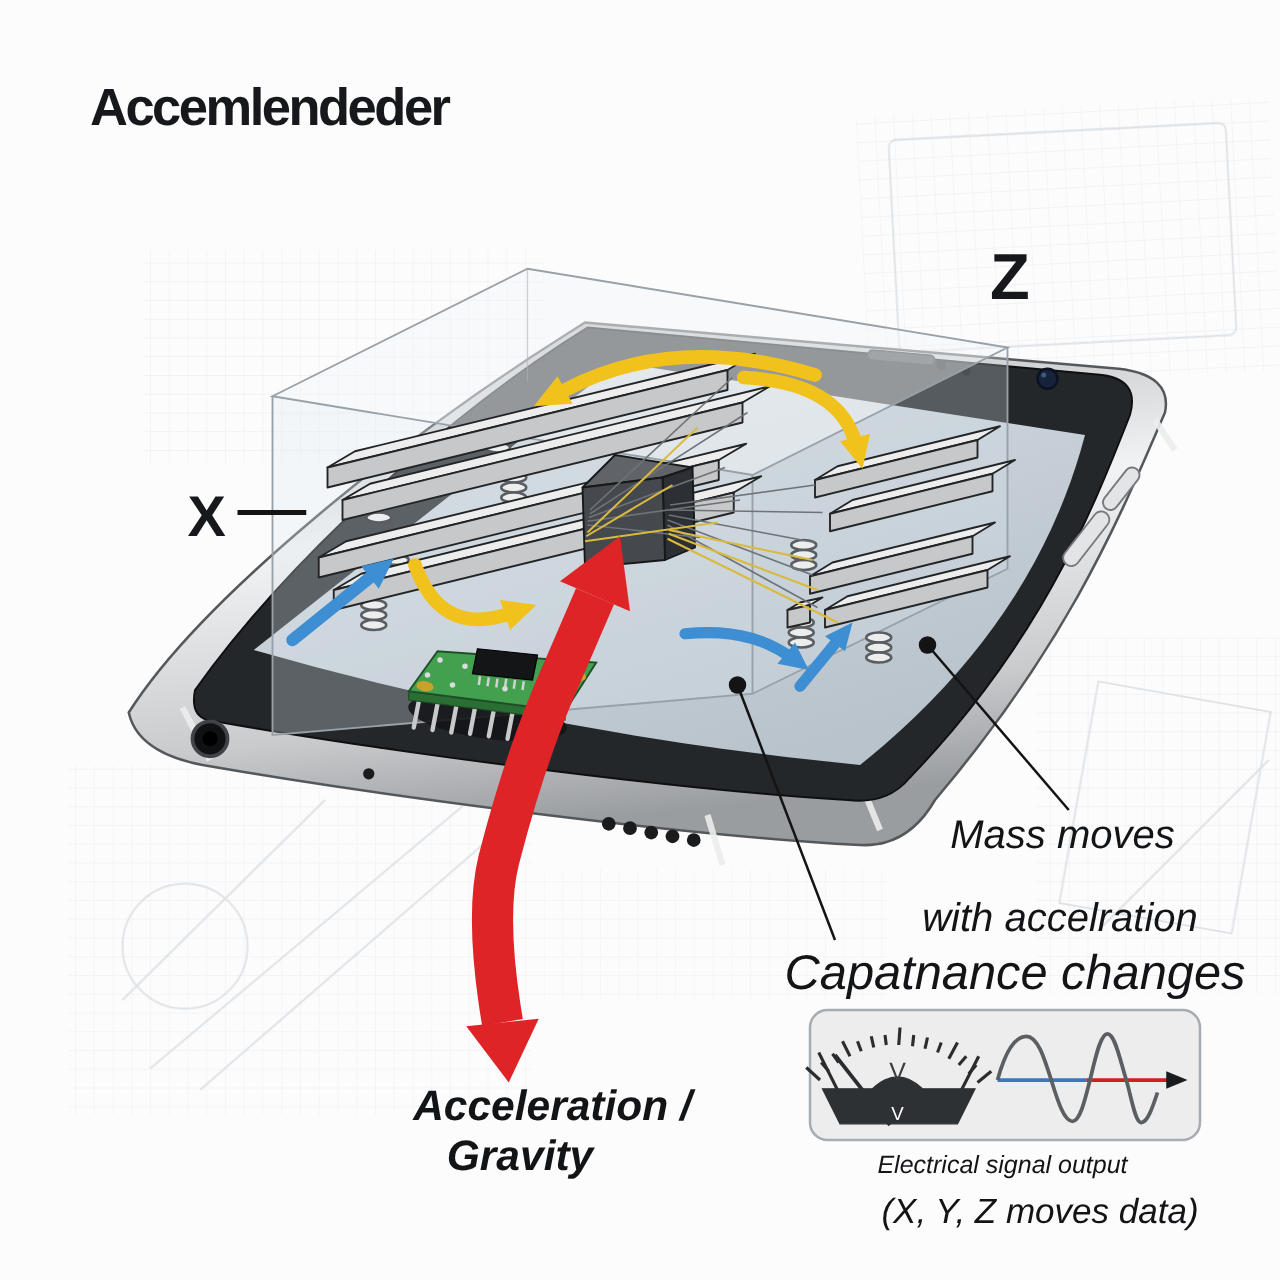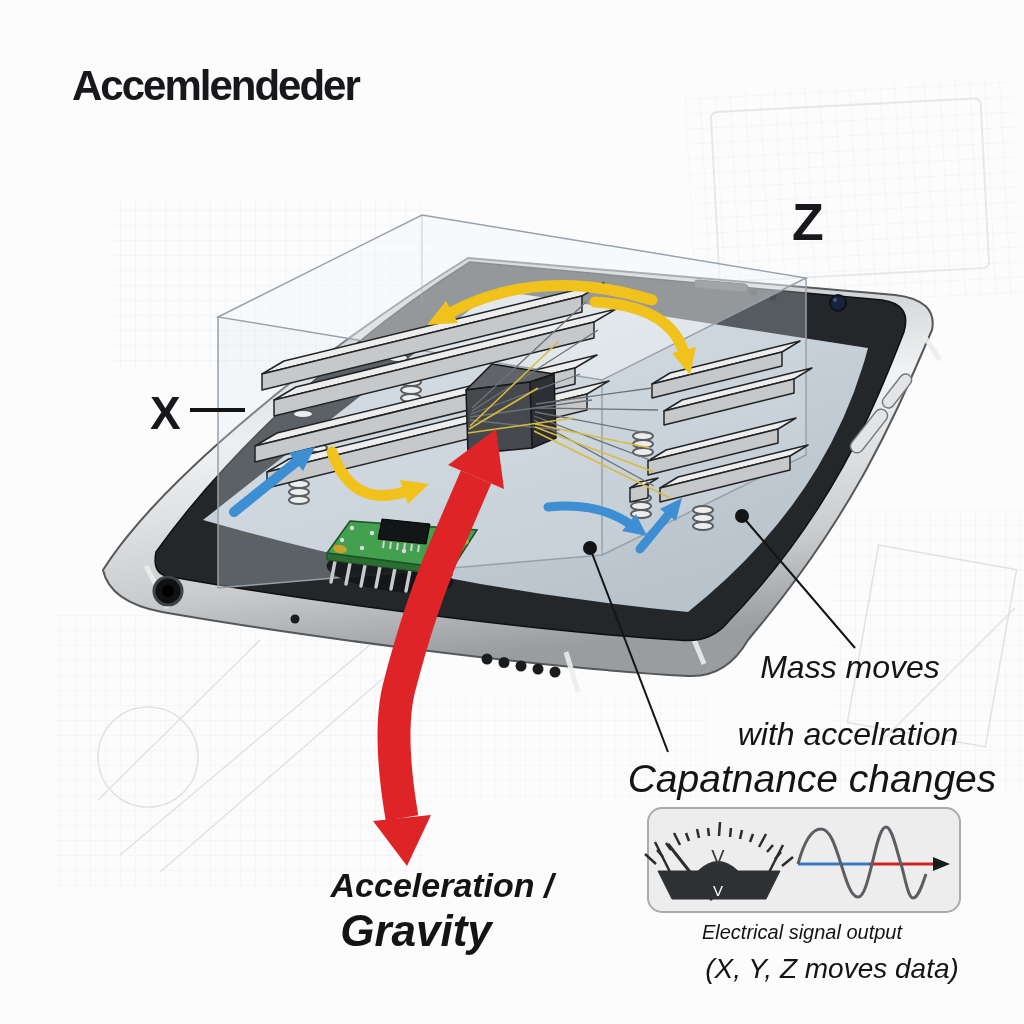--- a/index.html
+++ b/index.html
@@ -9,21 +9,21 @@
   .lbl{position:absolute;white-space:nowrap;color:#17181c;}
   .ctr{transform:translateX(-50%);text-align:right;font-style:italic;}
   #title{left:72px;top:62px;font-size:42px;font-weight:700;letter-spacing:-2px;}
   #xlab{left:150px;top:386px;font-size:46px;font-weight:700;}
   #zlab{left:792px;top:192px;font-size:52px;font-weight:700;}
   .cap{font-size:32px;font-weight:400;color:#131416;}
   #mass1{left:850px;top:649px;}
   #mass2{left:848px;top:684px;margin-top:32px;}
   #capt{left:812px;top:757px;font-size:39px;}
   #acc1{left:442px;top:866px;font-size:34px;font-weight:700;}
-  #acc2{left:416px;top:906px;font-size:44px;font-weight:700;}
+  #acc2{left:416px;top:906px;font-size:34px;font-weight:700;}
   #sig1{left:802px;top:921px;font-size:20px;}
   #sig2{left:832px;top:953px;font-size:28px;}
 </style>
 </head>
 <body>
 
 <div id="canvas">
 
 <svg id="scene" width="1024" height="1024" viewBox="0 0 1024 1024">
   <defs>

